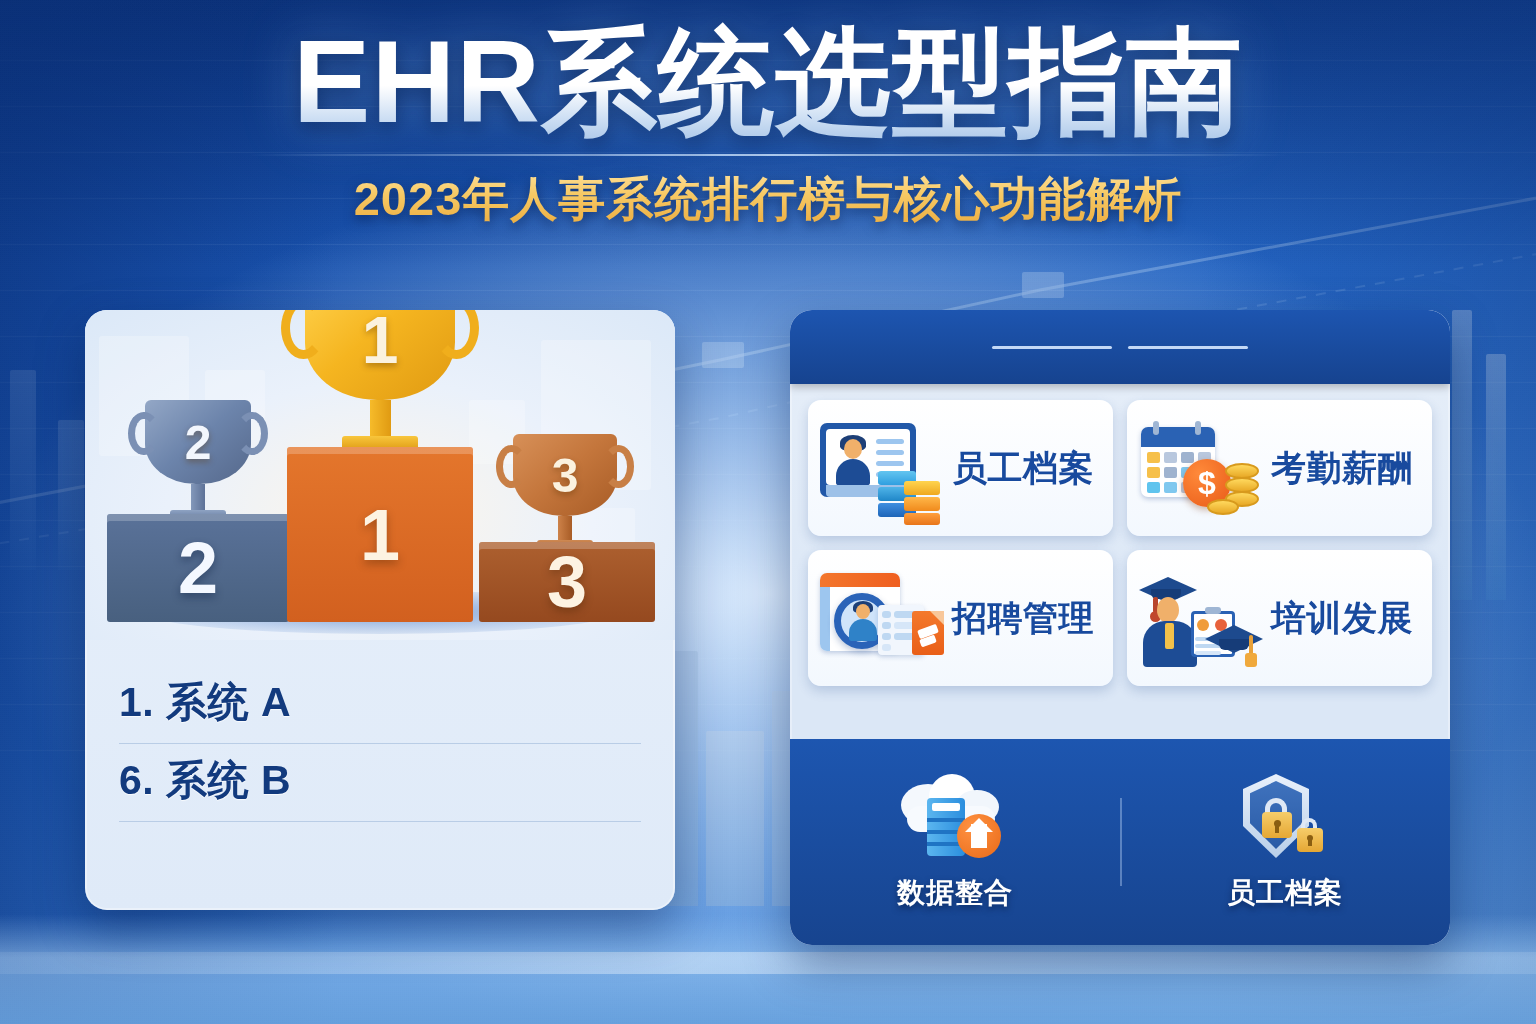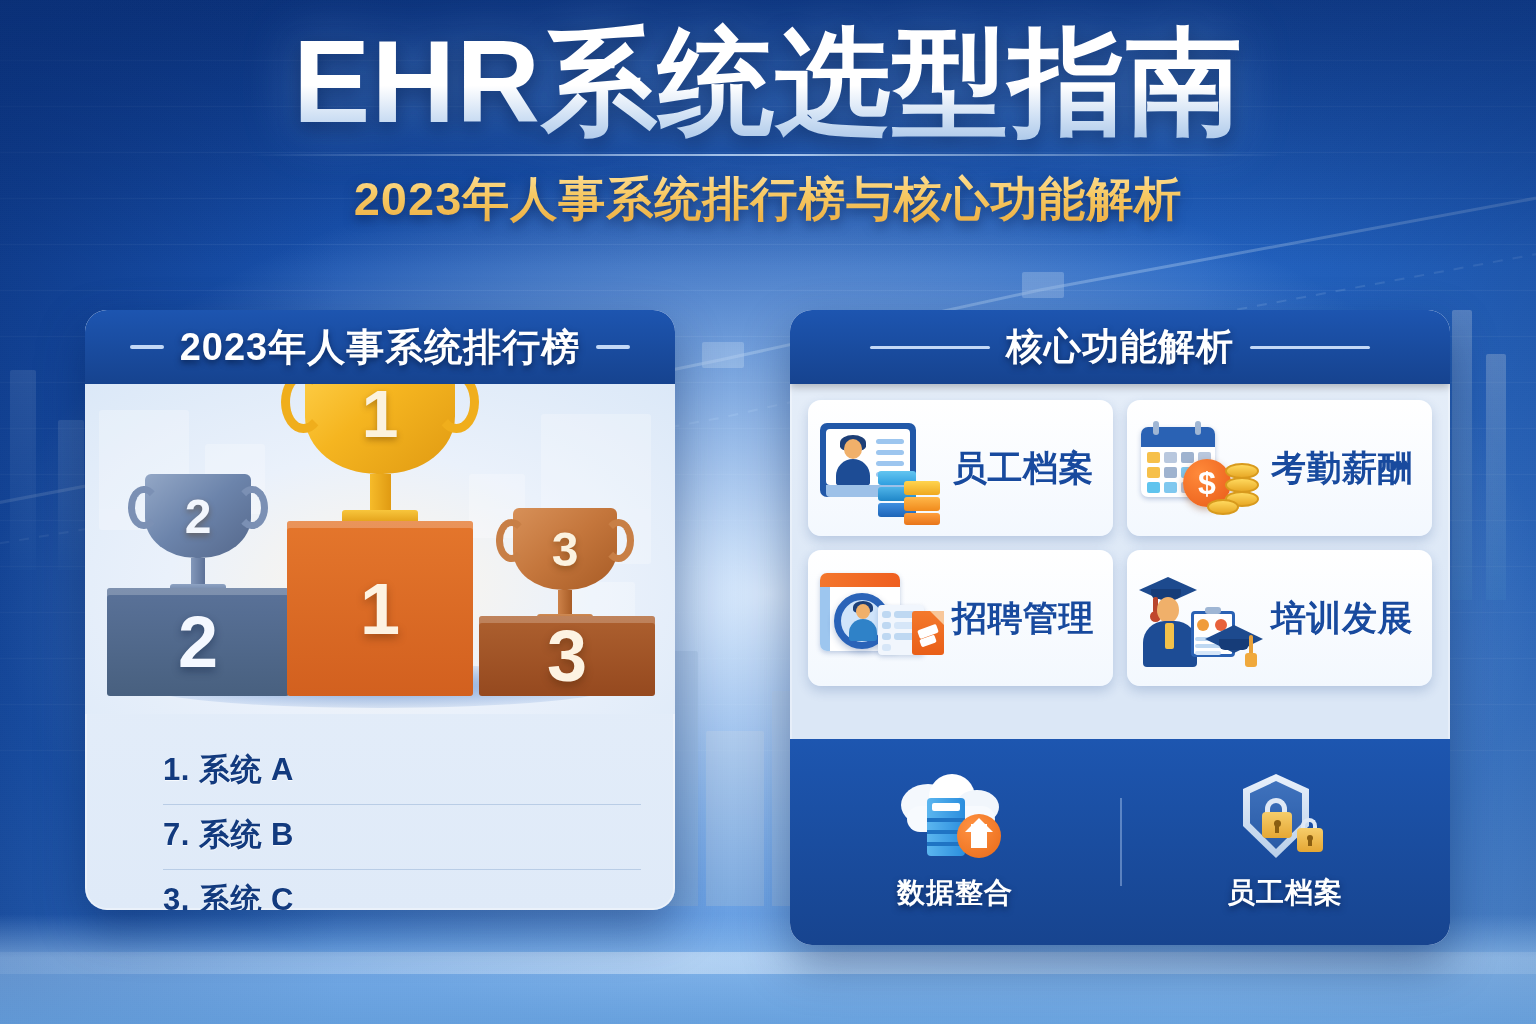--- a/index.html
+++ b/index.html
@@ -157,24 +157,23 @@
     background:linear-gradient(140deg,#d79058 0%,#c4763c 48%,#a85c26 100%); }
   .t3 .cup .num{ font-size:48px; }
   .t3 .handle{ border-color:#c87f46; border-width:7px; }
   .t3 .handle.l{ left:-17px; border-right-color:transparent; }
   .t3 .handle.r{ right:-17px; border-left-color:transparent; }
   .t3 .stem{ height:24px; background:linear-gradient(to right,#cd8249,#a85c26); }
   .t3 .foot{ width:56px; height:12px; background:linear-gradient(to bottom,#cf8a53,#9c5423); }
 
   .rank-list{ padding:26px 34px 0; }
   .rank-row{
-    font-size:31px; font-weight:800; color:#123a7e; letter-spacing:.5px;
+    font-size:41px; font-weight:800; color:#123a7e; letter-spacing:.5px;
     padding:9px 0 13px; border-bottom:1.5px solid #b9cde6;
     text-shadow:0 1px 1px rgba(255,255,255,.8);
-    margin-left:44px;
   }
 
   
   .right-card{
     position:absolute; left:790px; top:310px; width:660px; height:635px; z-index:5;
     border-radius:22px; overflow:hidden;
     background:linear-gradient(to bottom,#e7eff9 0%,#dbe7f6 52%,#dbe7f6 100%);
     box-shadow:0 20px 48px rgba(5,28,78,.42), 0 0 0 2px rgba(255,255,255,.3) inset;
   }
   .right-card .card-head .ht{ font-size:37px; }
@@ -277,25 +276,20 @@
   <div class="bg-floor"></div>
   <div class="bg-noise"></div>
 
   <div class="header">
     <div class="main-title">EHR系统选型指南</div>
     <div class="title-rule"></div>
     <div class="sub-title">2023年人事系统排行榜与核心功能解析</div>
   </div>
 
   <div class="left-card">
-    <div class="card-head">
-      <span class="dash"></span>
-      <span class="ht">2023年人事系统排行榜</span>
-      <span class="dash"></span>
-    </div>
 
     <div class="podium-area">
       <div class="podium-bg">
         <i style="left:14px;top:26px;width:90px;height:120px"></i>
         <i style="left:120px;top:60px;width:60px;height:70px"></i>
         <i style="right:24px;top:30px;width:110px;height:150px"></i>
         <i style="right:150px;top:90px;width:56px;height:64px"></i>
         <i style="right:40px;top:198px;width:76px;height:54px"></i>
       </div>
       <div class="podium-ellipse"></div>
@@ -336,29 +330,27 @@
       <div class="block b3">
         <span>3</span>
       </div>
       <div class="block b1">
         <span>1</span>
       </div>
     </div>
 
     <div class="rank-list">
       <div class="rank-row">1. 系统 A</div>
-      <div class="rank-row">7. 系统 B</div>
-      <div class="rank-row">3. 系统 C</div>
+      <div class="rank-row">6. 系统 B</div>
     </div>
   </div>
 
   <div class="right-card">
     <div class="card-head">
       <span class="dash"></span>
-      <span class="ht">核心功能解析</span>
       <span class="dash"></span>
     </div>
 
     <div class="feat-grid">
 
       <div class="feat">
         <div class="art">
           <span class="scr" style="left:2px;top:10px;width:96px;height:74px;background:#2158a8"></span>
           <span class="scr" style="left:8px;top:16px;width:84px;height:56px;background:#ffffff;border-radius:4px"></span>
           <span class="scr" style="left:8px;top:72px;width:84px;height:12px;background:#9dc1e8;border-radius:0 0 4px 4px"></span>

